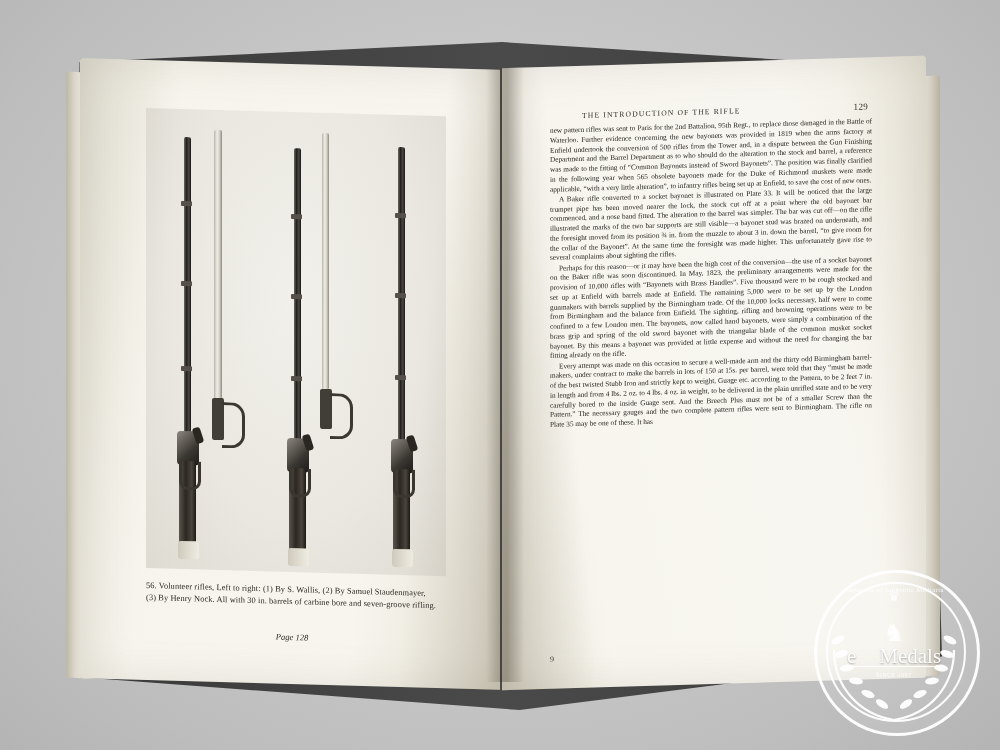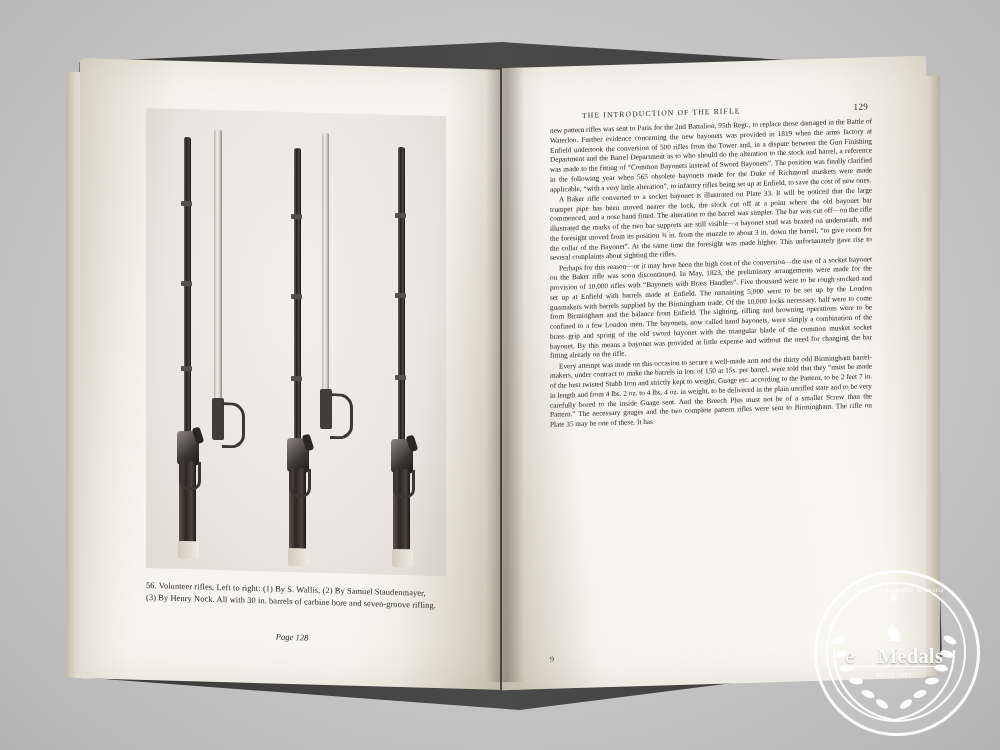--- a/index.html
+++ b/index.html
@@ -273,21 +273,21 @@
   .wm-brand {
     position: absolute;
     left: 0; top: 84px;
     width: 180px;
     text-align: center;
     font-family: "Liberation Serif", serif;
     font-size: 21px;
     color: #ffffff;
     text-shadow: 0 1px 2px rgba(0,0,0,0.35);
   }
-  .wm-brand b { font-weight: bold; margin-left: 23px; }
+  .wm-brand b { font-weight: normal; margin-left: 23px; }
   .wm-sub {
     position: absolute;
     left: 0; top: 112px;
     width: 180px;
     text-align: center;
     font-size: 5.4px;
     letter-spacing: 0.8px;
     color: #fff;
   }
   .wm-bar {

